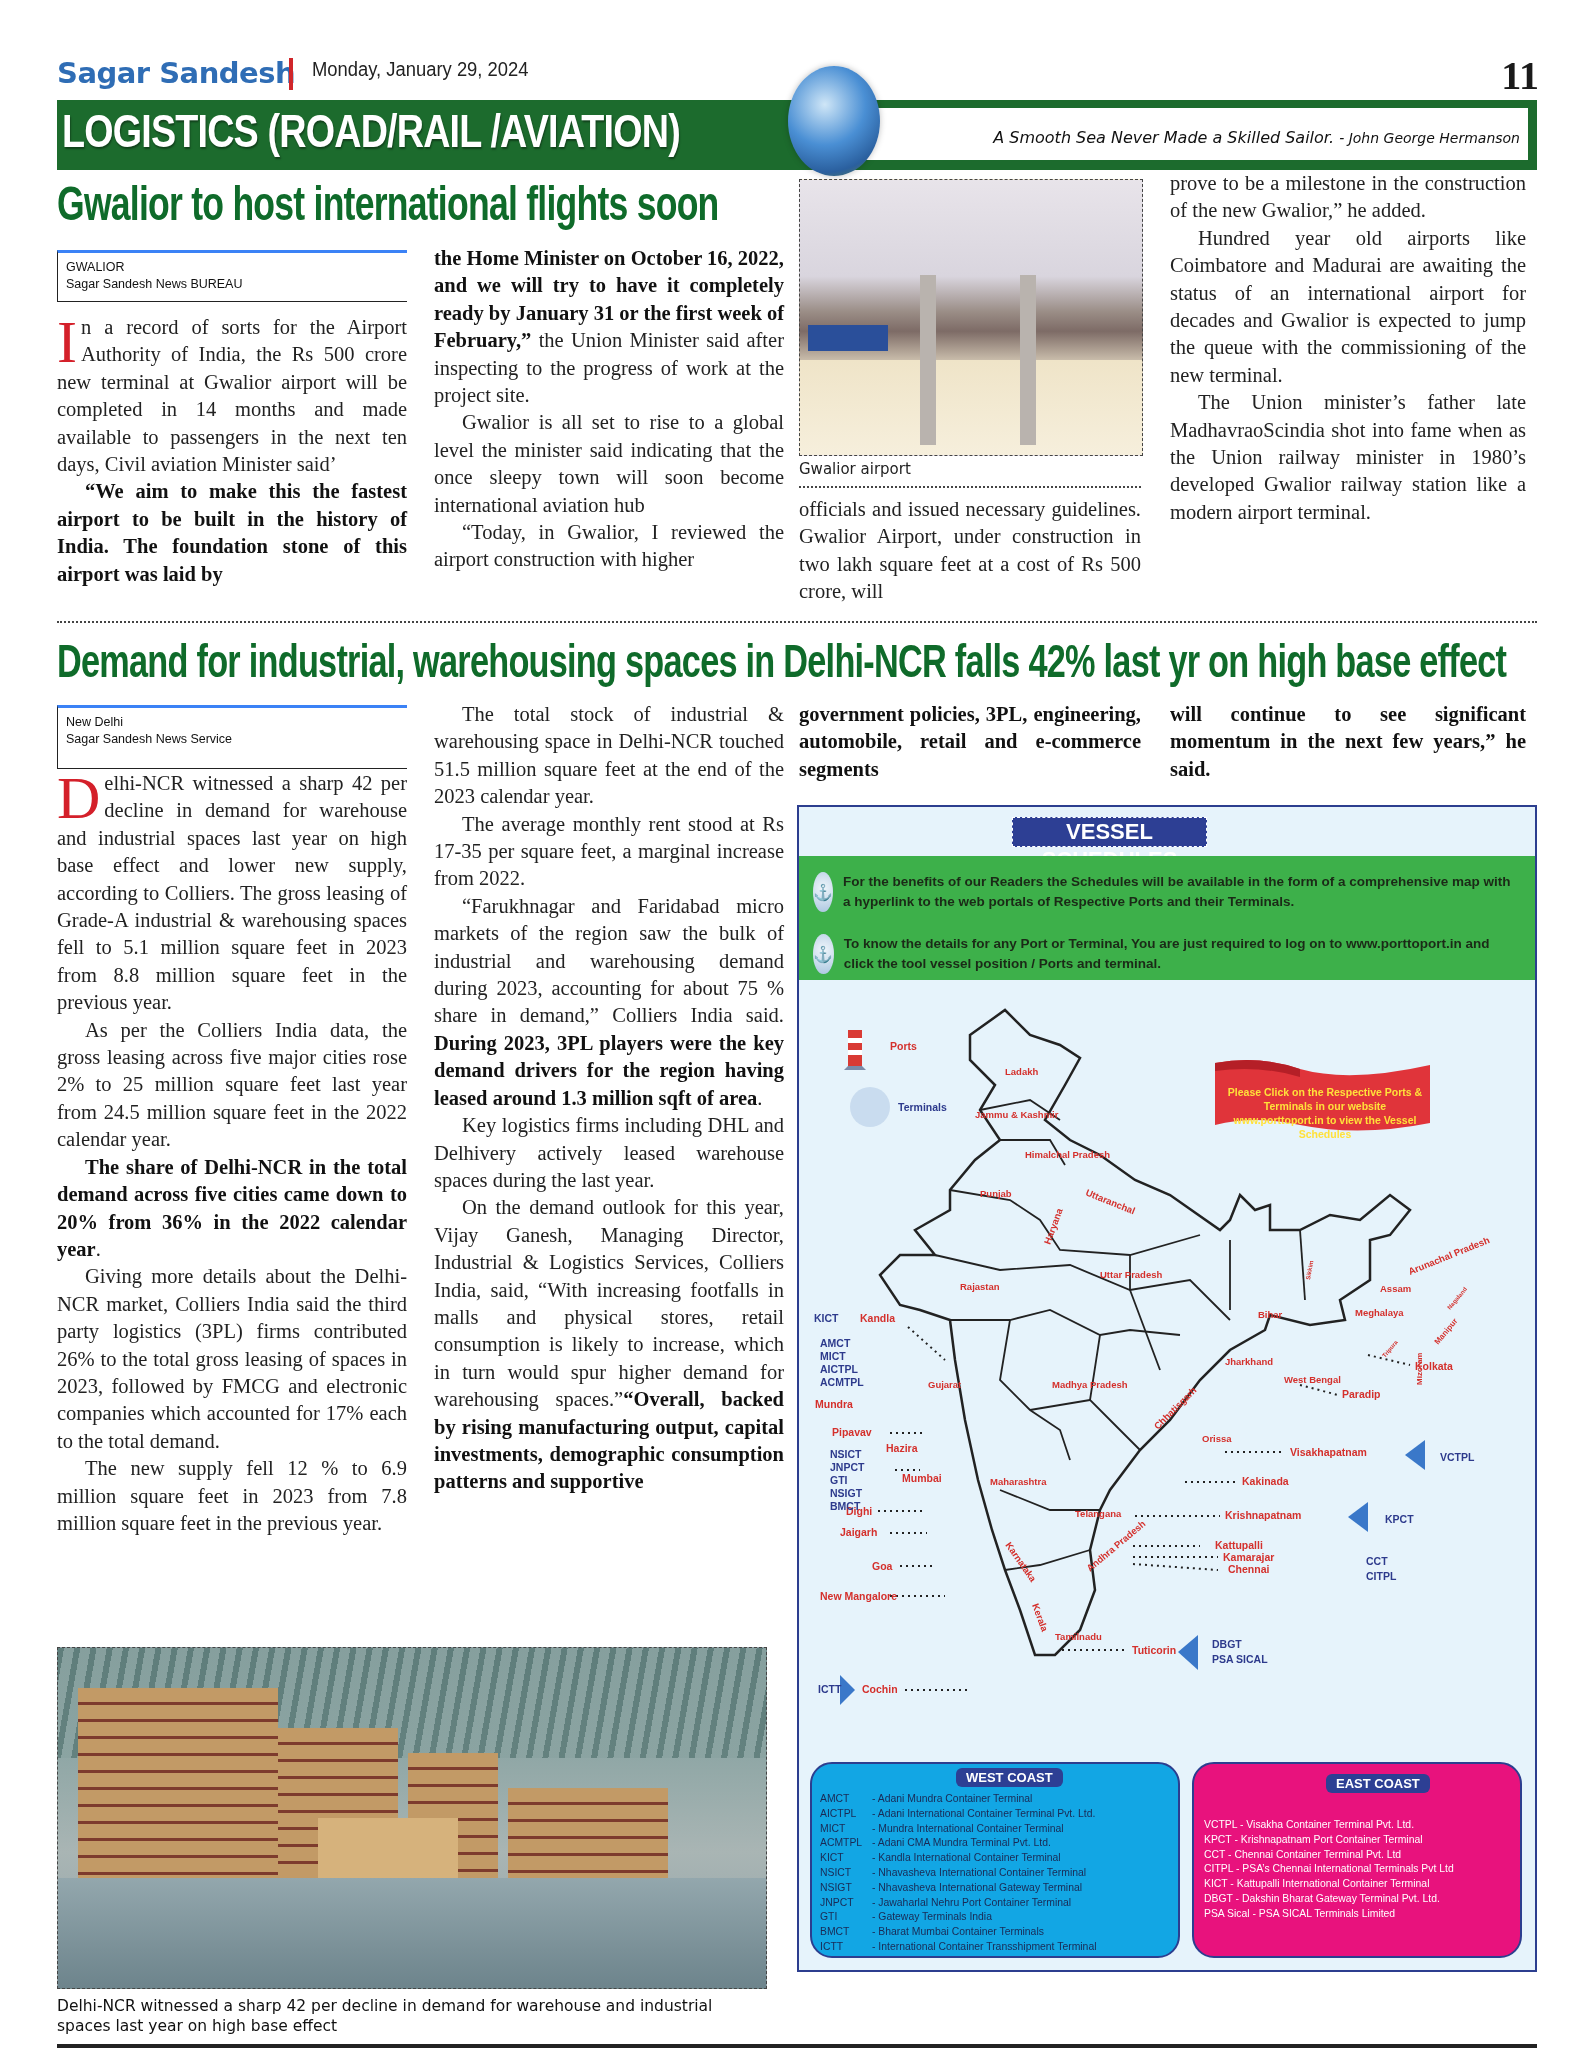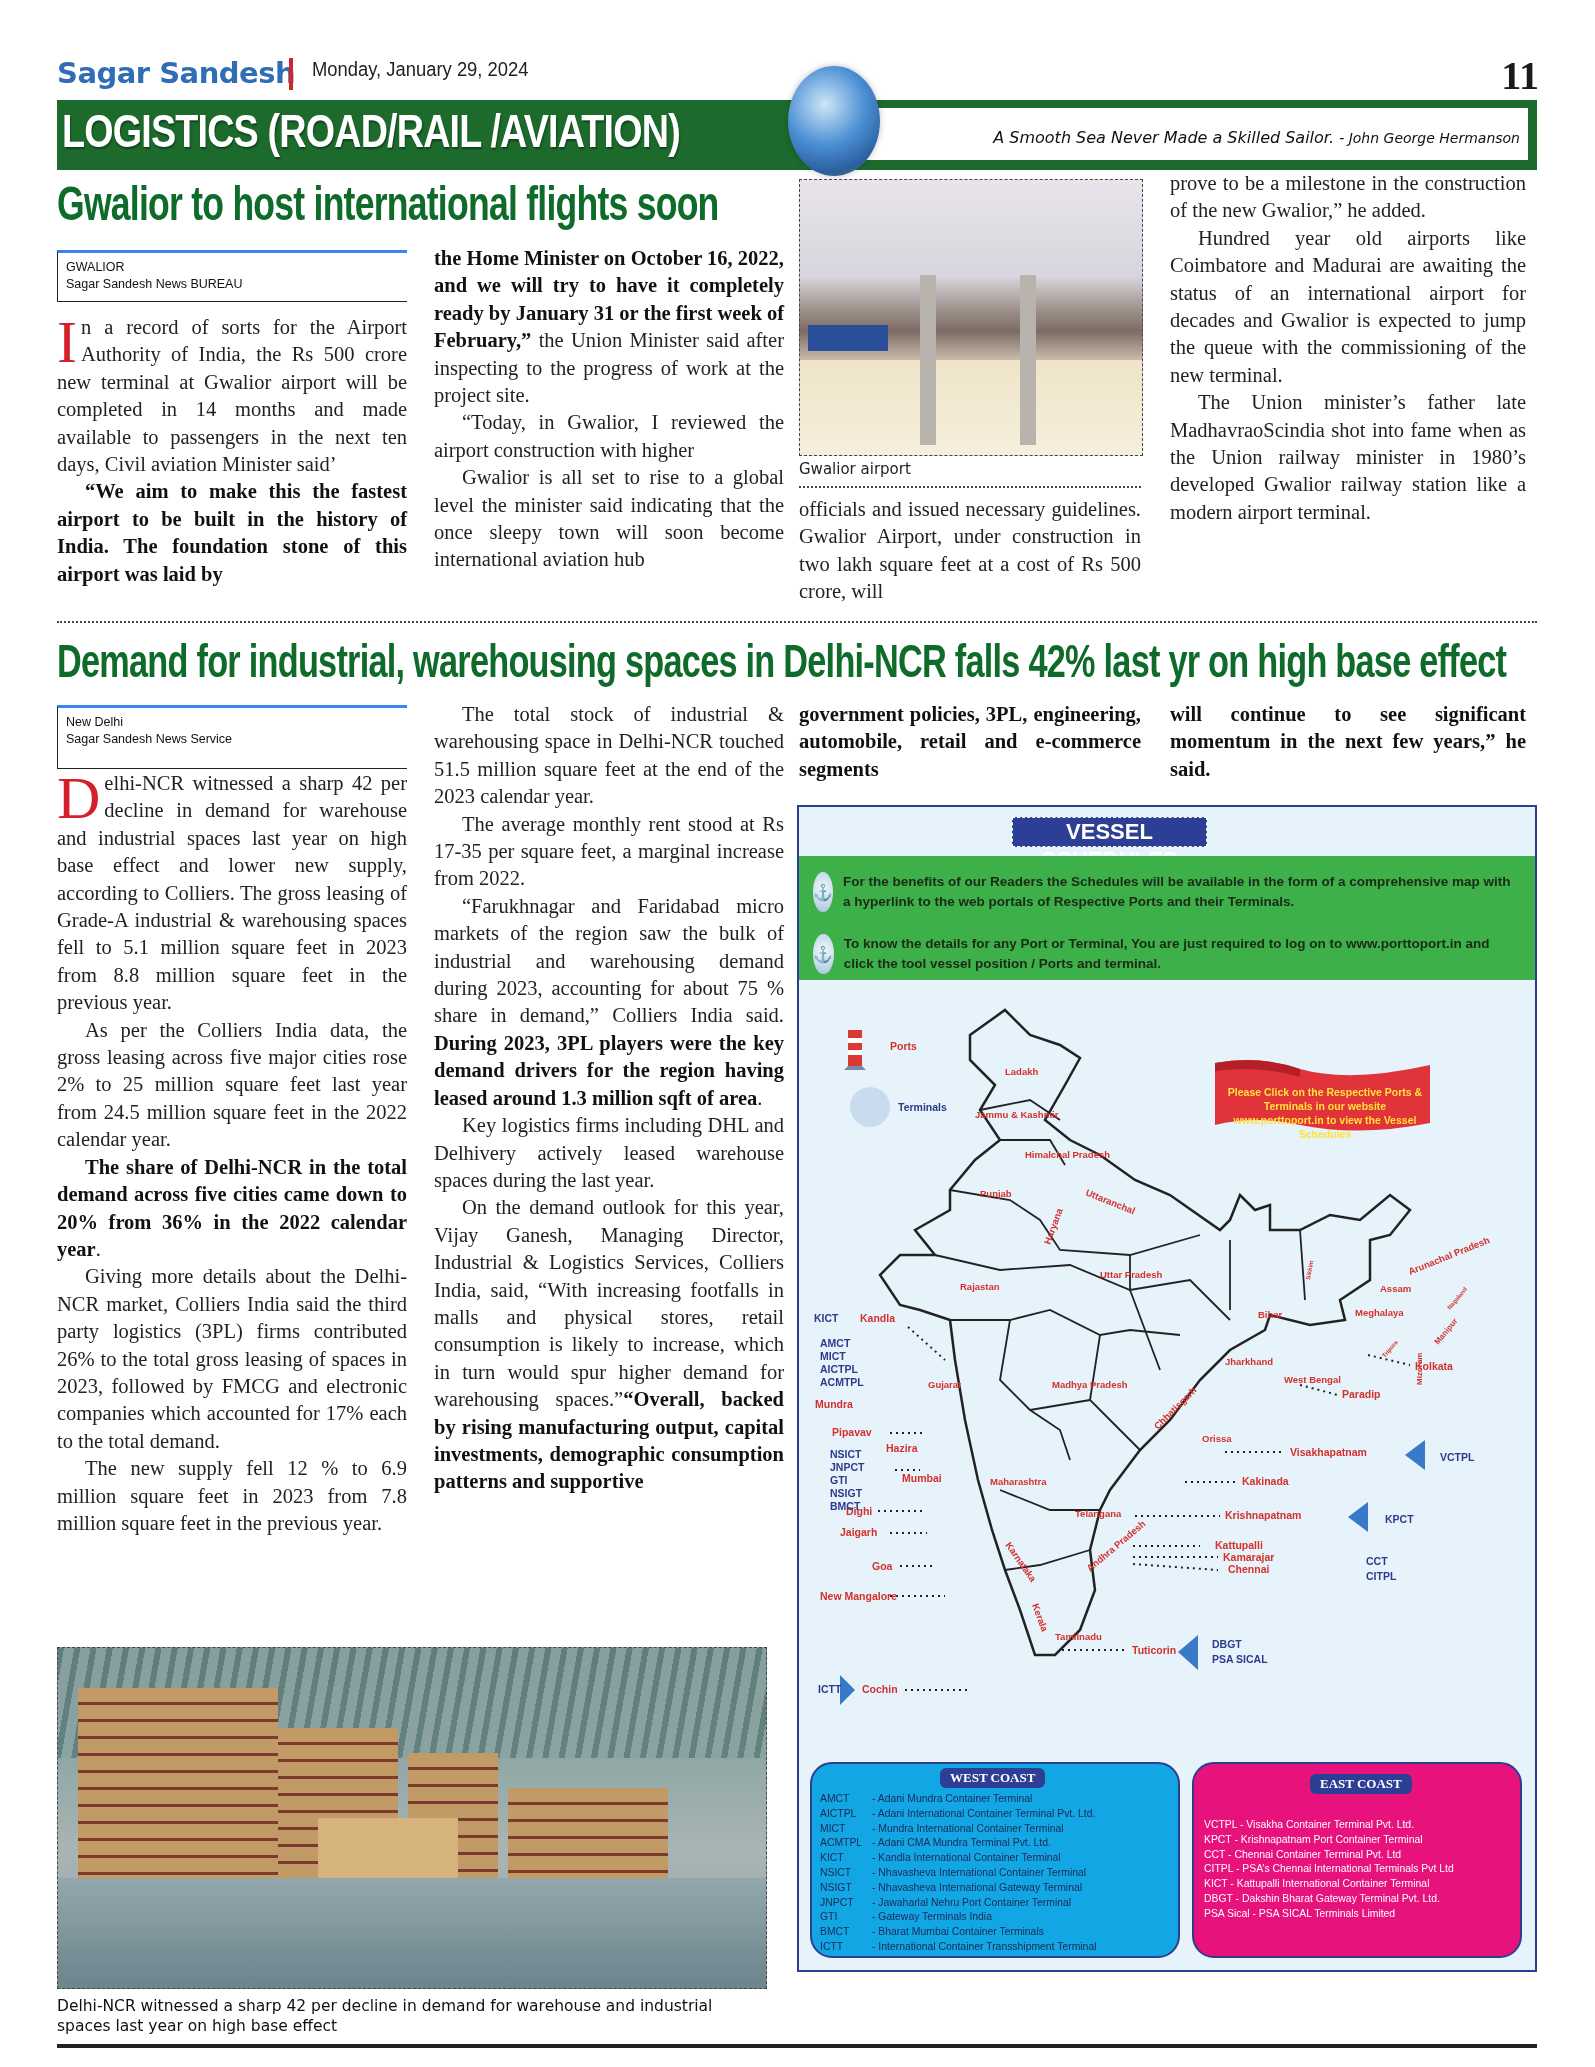--- a/index.html
+++ b/index.html
@@ -64,21 +64,21 @@
   .port-label { font-family:"Liberation Sans", sans-serif; font-weight:bold; font-size:10.5px; fill:#d4302c; }
   .term-label { font-family:"Liberation Sans", sans-serif; font-weight:bold; font-size:10.5px; fill:#2d3a8c; }
   .state-label { font-family:"Liberation Sans", sans-serif; font-weight:bold; font-size:9.5px; fill:#d4302c; }
 
   #banner-ribbon { left:1210px; top:1055px; width:225px; height:80px; }
   #banner-text { left:1225px; top:1085px; width:200px; text-align:center; font-family:"Liberation Sans", sans-serif; font-weight:bold; font-size:10.5px; line-height:14px; color:#ffe13a; }
 
   .coast-box { position:absolute; border:2px solid #2c3e8f; border-radius:22px; box-sizing:border-box; }
   #west-coast { left:810px; top:1762px; width:370px; height:196px; background:#12a6e4; }
   #east-coast { left:1192px; top:1762px; width:330px; height:196px; background:#e8127d; }
-  .coast-title { position:absolute; background:#2d3f94; color:#fff; font-family:Liberation Serif, serif; font-weight:bold; font-size:13px; padding:2px 10px; border-radius:6px; }
+  .coast-title { position:absolute; background:#2d3f94; color:#fff; font-family:Liberation Sans, sans-serif; font-weight:bold; font-size:13px; padding:2px 10px; border-radius:6px;margin-left:16px; }
   .coast-list { position:absolute; font-family:"Liberation Sans", sans-serif; font-weight:normal; font-size:10.4px; line-height:14.8px; white-space:nowrap; }
   #west-list { left:8px; top:28px; color:#1a2a55; }
   #west-list .abbr { display:inline-block; width:52px; }
   #east-list { left:10px; top:54px; color:#fff; }
 </style>
 </head>
 <body>
 
 <div class="abs" id="masthead-brand">Sagar Sandesh</div>
 <div class="abs" id="masthead-bar"></div>
@@ -101,22 +101,22 @@
   <div>Sagar Sandesh News BUREAU</div>
 </div>
 
 <div class="abs col" style="left:57px; top:314px; width:350px;">
   <p class="noindent"><span class="dropcap">I</span><span>n a record of sorts for the Airport Authority of India, the Rs 500 crore new terminal  at Gwalior airport will be completed in 14 months and made available to passengers in the next ten days, Civil aviation Minister said’</span></p>
   <p><b>“We aim to make this the fastest airport to be built in the history of India. The foundation stone of this airport was laid by</b></p>
 </div>
 
 <div class="abs col" style="left:434px; top:245px; width:350px;">
   <p class="noindent"><b>the Home Minister on October 16, 2022, and we will try to have it completely ready by January 31 or the first week of February,”</b><span> the Union Minister said after inspecting to the progress of work at the project site.</span></p>
+  <p><span>Gwalior is all set to rise to a global level the minister said indicating that the once sleepy town will soon become international aviation hub</span></p>
   <p><span>“Today, in Gwalior, I reviewed the airport construction with higher</span></p>
-  <p><span>Gwalior is all set to rise to a global level the minister said indicating that the once sleepy town will soon become international aviation hub</span></p>
 </div>
 
 <div class="abs" id="airport-photo">
   <div class="floor"></div>
   <div class="pillar" style="left:120px;"></div>
   <div class="pillar" style="left:220px;"></div>
   <div class="sign"></div>
 </div>
 <div class="abs" id="airport-caption">Gwalior airport</div>
 <div class="abs" id="airport-caption-rule"></div>

